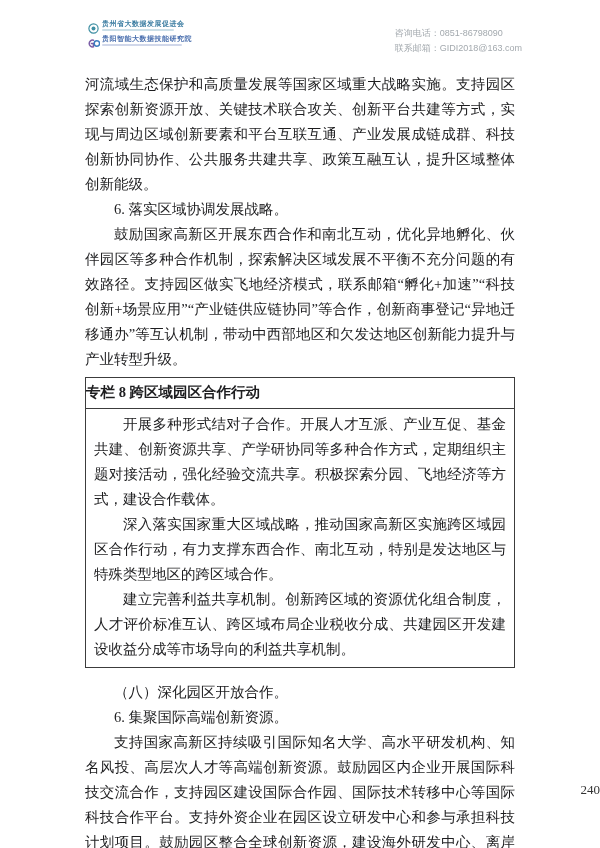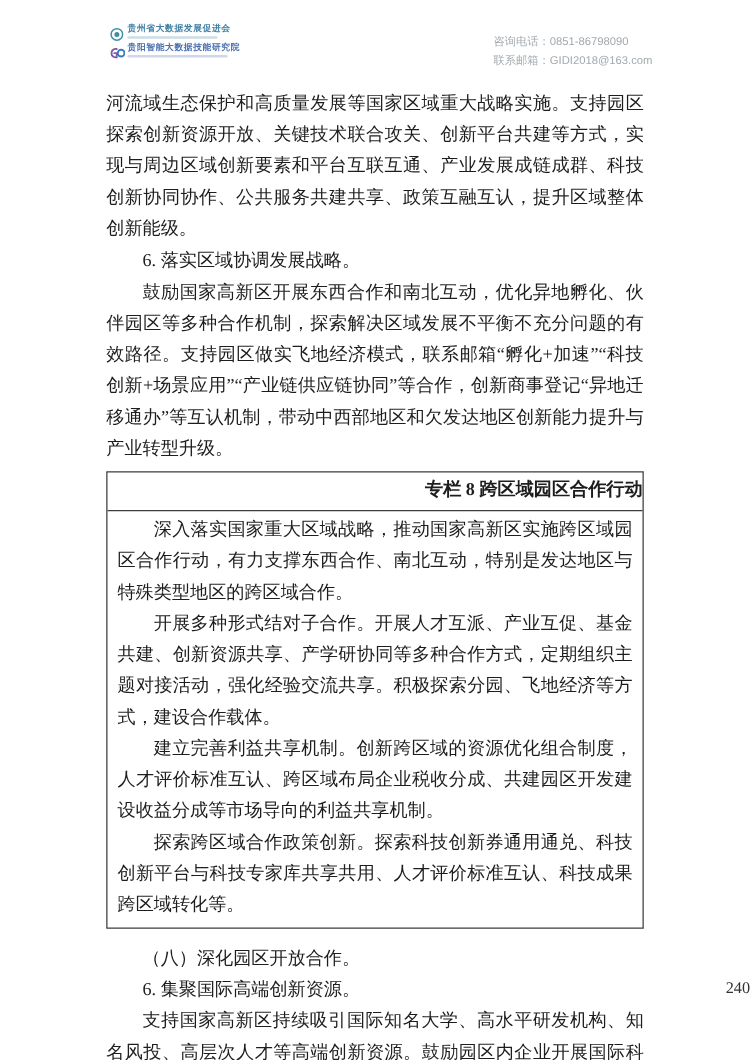--- a/index.html
+++ b/index.html
@@ -38,29 +38,29 @@
     text-align: left; padding-top: 6px;
   }
 
   
   .content {
     position: absolute; top: 72px; left: 85px; width: 430px;
     font-size: 14.5px; line-height: 25px;
     text-align: justify;
   }
   p.para { text-indent: 2em; }
-  p.para.no-indent { text-indent: 0; font-family: Liberation Mono, monospace; }
+  p.para.no-indent { text-indent: 0; }
 
   
   .column-box {
     border: 1px solid #3c3c3c;
     margin: 5px 0 12px 0;
   }
   .column-box-title {
-    text-align: right; font-weight: bold;
+    text-align: left; font-weight: bold;
     padding: 2px 0 3px 0;
     border-bottom: 1px solid #3c3c3c;
     text-indent: 0;
   }
   .column-box-body { padding: 3px 8px 5px 8px; }
   .column-box-body p { text-indent: 2em; }
 
   
   .footer {
     position: absolute; top: 782px; left: 0; width: 600px;
@@ -107,24 +107,23 @@
 
   <div class="content">
 
     <p class="para no-indent">河流域生态保护和高质量发展等国家区域重大战略实施。支持园区探索创新资源开放、关键技术联合攻关、创新平台共建等方式，实现与周边区域创新要素和平台互联互通、产业发展成链成群、科技创新协同协作、公共服务共建共享、政策互融互认，提升区域整体创新能级。</p>
     <p class="para">6. 落实区域协调发展战略。</p>
     <p class="para">鼓励国家高新区开展东西合作和南北互动，优化异地孵化、伙伴园区等多种合作机制，探索解决区域发展不平衡不充分问题的有效路径。支持园区做实飞地经济模式，联系邮箱“孵化+加速”“科技创新+场景应用”“产业链供应链协同”等合作，创新商事登记“异地迁移通办”等互认机制，带动中西部地区和欠发达地区创新能力提升与产业转型升级。</p>
 
     <div class="column-box">
       <div class="column-box-title">专栏 8  跨区域园区合作行动</div>
       <div class="column-box-body">
+        <p>开展多种形式结对子合作。开展人才互派、产业互促、基金共建、创新资源共享、产学研协同等多种合作方式，定期组织主题对接活动，强化经验交流共享。积极探索分园、飞地经济等方式，建设合作载体。</p>
         <p>深入落实国家重大区域战略，推动国家高新区实施跨区域园区合作行动，有力支撑东西合作、南北互动，特别是发达地区与特殊类型地区的跨区域合作。</p>
-        <p>开展多种形式结对子合作。开展人才互派、产业互促、基金共建、创新资源共享、产学研协同等多种合作方式，定期组织主题对接活动，强化经验交流共享。积极探索分园、飞地经济等方式，建设合作载体。</p>
         <p>建立完善利益共享机制。创新跨区域的资源优化组合制度，人才评价标准互认、跨区域布局企业税收分成、共建园区开发建设收益分成等市场导向的利益共享机制。</p>
-        <p>探索跨区域合作政策创新。探索科技创新券通用通兑、科技创新平台与科技专家库共享共用、人才评价标准互认、科技成果跨区域转化等。</p>
       </div>
     </div>
 
     <p class="para">（八）深化园区开放合作。</p>
     <p class="para">6. 集聚国际高端创新资源。</p>
     <p class="para">支持国家高新区持续吸引国际知名大学、高水平研发机构、知名风投、高层次人才等高端创新资源。鼓励园区内企业开展国际科技交流合作，支持园区建设国际合作园、国际技术转移中心等国际科技合作平台。支持外资企业在园区设立研发中心和参与承担科技计划项目。鼓励园区整合全球创新资源，建设海外研发中心、离岸创新中心等，通过“海外研发—国内转化、海外孵化—国内加速”等方式，加强与国际创新产业高地联动发展，推动与境外经贸合作区协同发展。</p>
 
   </div>
 
   <div class="footer">240</div>

